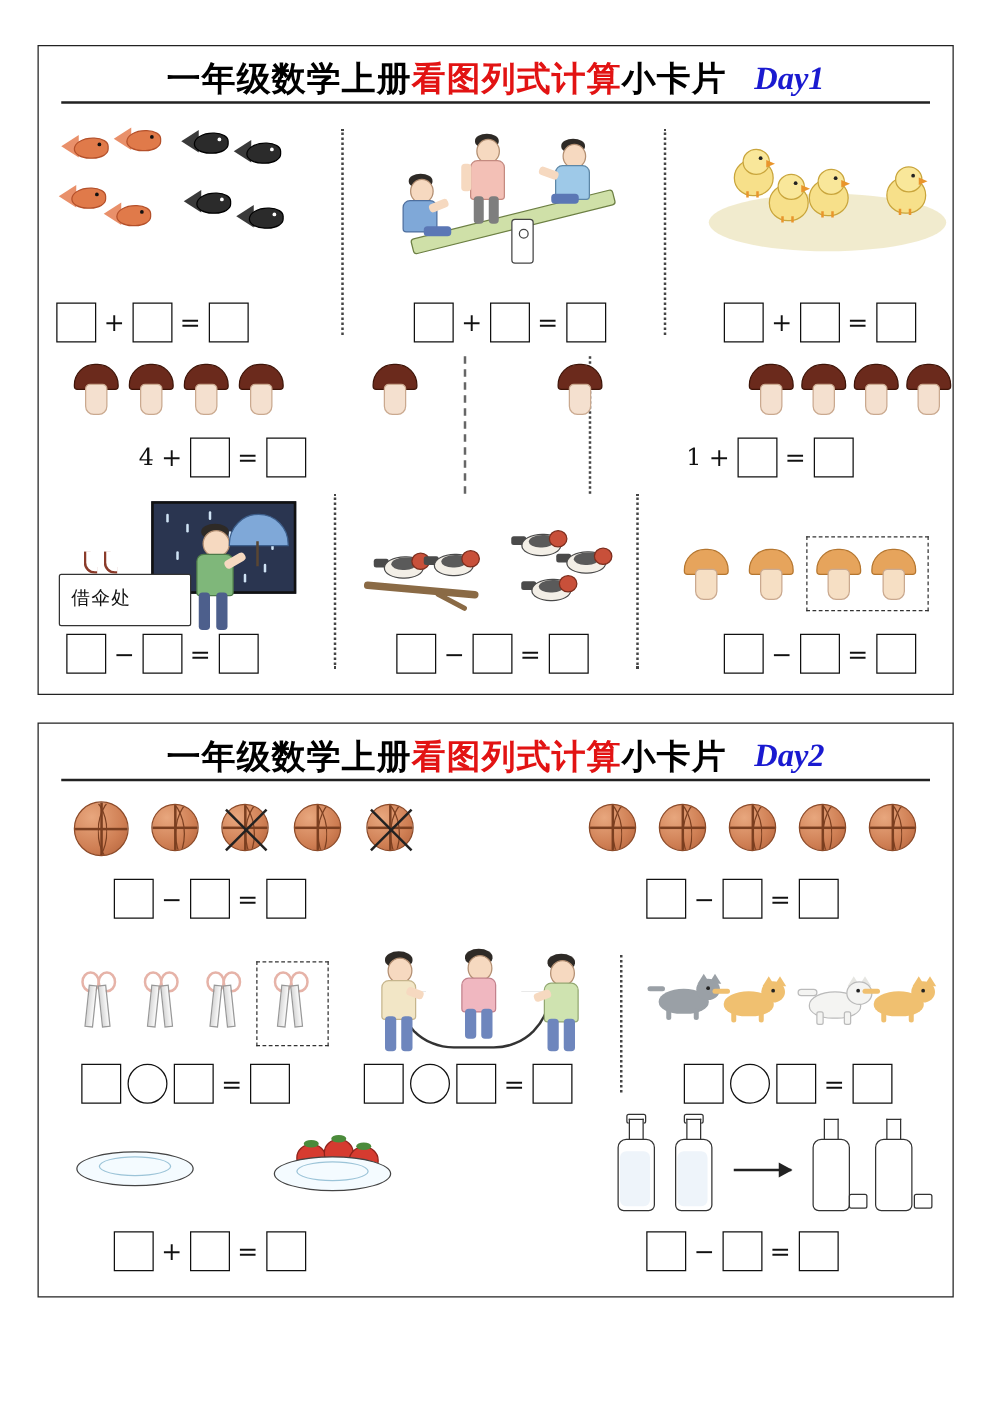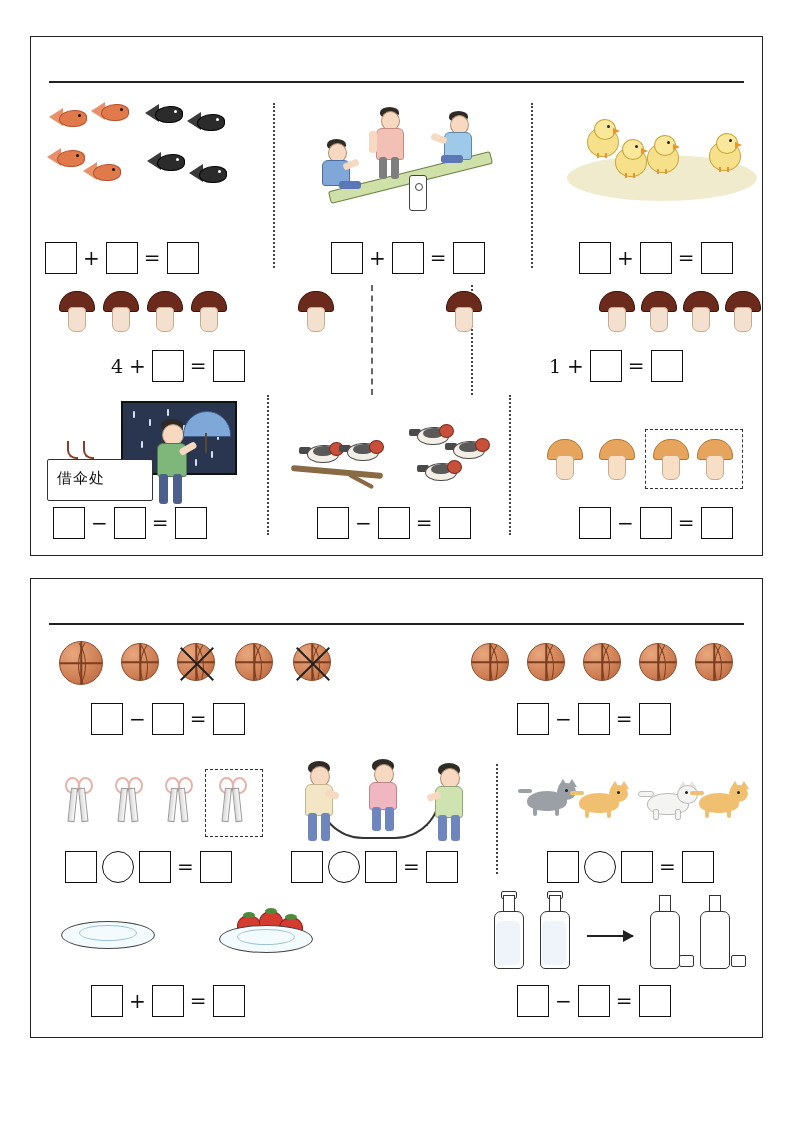--- a/index.html
+++ b/index.html
@@ -389,20 +389,23 @@
     position: absolute; background: #8a6a45; border-radius: 3px;
   }
 </style>
 </head>
 <body>
 
 <div class="page">
 
   <div class="worksheet" id="worksheet-day1">
 
+    <div class="title-bar">
+      <span class="title-main">一年级数学上册</span><span class="title-red">看图列式计算</span><span class="title-main">小卡片</span><span class="title-day">Day1</span>
+    </div>
     <div class="title-underline"></div>
 
     <div class="abs" style="left:14px; top:62px; width:210px; height:110px;">
       <div class="fish red" style="left:6px; top:8px; width:40px; height:22px;">
           <div class="tail"></div>
           <div class="body"></div>
           <div class="eye"></div>
         </div>
       <div class="fish red" style="left:48px; top:2px; width:40px; height:22px;">
           <div class="tail"></div>
@@ -714,20 +717,23 @@
       <span class="abox"></span>
       <span class="op">−</span>
       <span class="abox"></span>
       <span class="op">=</span>
       <span class="abox"></span>
     </div>
   </div>
 
   <div class="worksheet" id="worksheet-day2">
 
+    <div class="title-bar">
+      <span class="title-main">一年级数学上册</span><span class="title-red">看图列式计算</span><span class="title-main">小卡片</span><span class="title-day">Day2</span>
+    </div>
     <div class="title-underline"></div>
 
     <div class="abs" style="left:28px; top:62px; width:300px; height:52px;">
       <div class="ball" style="left:0px; top:0px;">
           <div class="arc1"></div>
           <div class="arc2"></div>
         </div>
       <div class="ball" style="left:62px; top:2px; width:38px; height:38px;">
           <div class="arc1"></div>
           <div class="arc2"></div>

